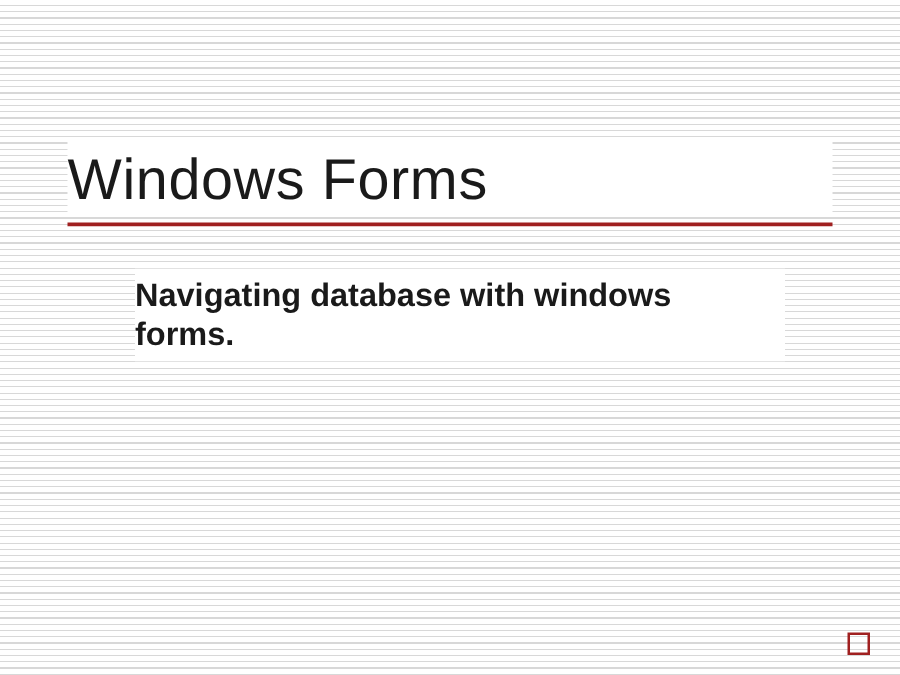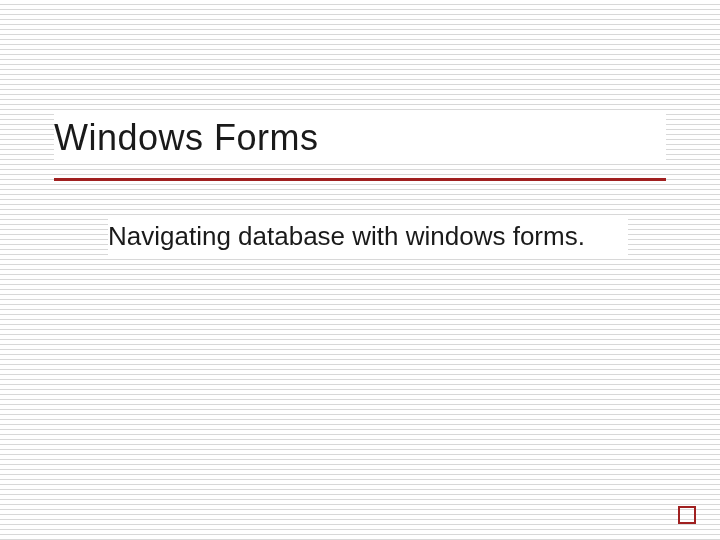--- a/index.html
+++ b/index.html
@@ -31,21 +31,21 @@
     }
     .title-block {
       position: absolute;
       top: 110px;
       left: 54px;
       width: 612px;
       background: #ffffff;
       padding: 8px 0 2px 0;
     }
     .title-text {
-      font-size: 36px;
+      font-size: 46px;
       font-weight: 400;
       color: #1a1a1a;
       letter-spacing: 0.5px;
       line-height: 1.1;
     }
     .title-underline {
       position: absolute;
       top: 178px;
       left: 54px;
       width: 612px;
@@ -55,21 +55,21 @@
     .subtitle-block {
       position: absolute;
       top: 215px;
       left: 108px;
       width: 520px;
       background: #ffffff;
       padding: 6px 8px 6px 0;
     }
     .subtitle-text {
       font-size: 26px;
-      font-weight: 400;
+      font-weight: 700;
       color: #1a1a1a;
       line-height: 1.2;
     }
     .corner-box {
       position: absolute;
       bottom: 16px;
       right: 24px;
       width: 18px;
       height: 18px;
       border: 2px solid #a02020;

